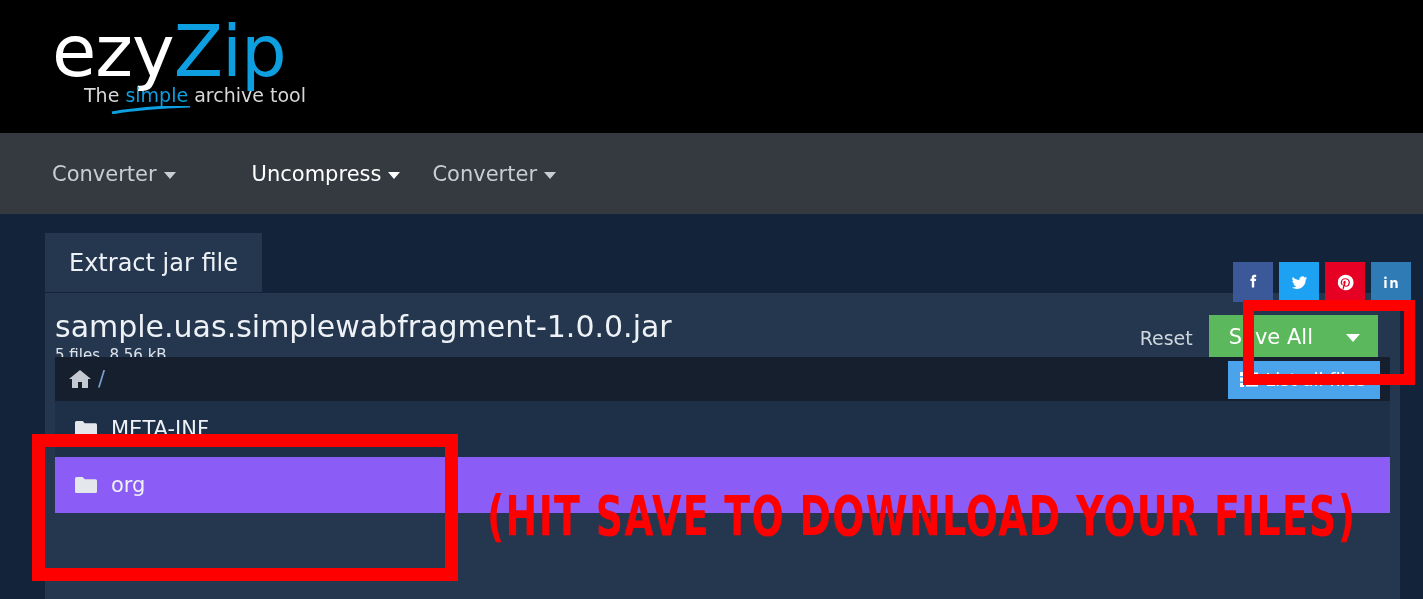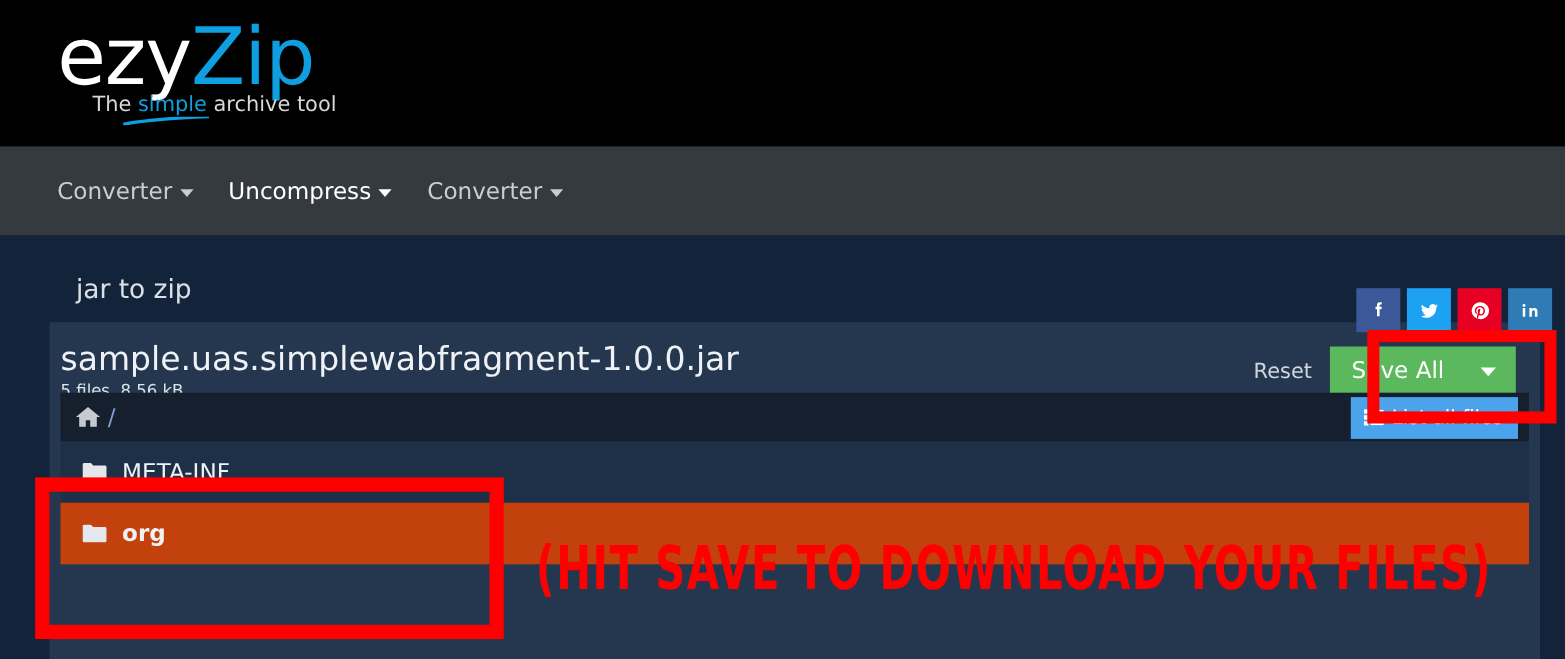--- a/index.html
+++ b/index.html
@@ -72,21 +72,21 @@
   .nav-item {
     color: #c9ccd0;
     font-size: 21px;
     margin-right: 32px;
     display: flex;
     align-items: center;
     cursor: pointer;
     font-family: "DejaVu Sans", sans-serif;
     white-space: nowrap;
   }
-  .nav-item.active { color: #ffffff; }
+  .nav-item.active { color: #ffffff; margin-left: 44px; }
   .caret {
     display: inline-block;
     width: 0; height: 0;
     border-left: 6px solid transparent;
     border-right: 6px solid transparent;
     border-top: 7px solid currentColor;
     margin-left: 7px;
     position: relative;
     top: 2px;
   }
@@ -250,21 +250,21 @@
     align-items: center;
     padding-left: 20px;
     box-sizing: border-box;
     cursor: pointer;
     font-size: 21px;
     color: #eef2f6;
     font-family: "DejaVu Sans", sans-serif;
     gap: 14px;
   }
   .file-row.odd { background: #1e3048; }
-  .file-row.even { background: #c2410c; font-weight: bold; }
+  .file-row.even { background: #8b5cf6; }
   .folder-icon svg { display: block; }
 
   
   .anno {
     position: absolute;
     border: 12px solid #ff0000;
     box-sizing: border-box;
     pointer-events: none;
     z-index: 20;
   }
@@ -357,22 +357,22 @@
     <div class="social-btn" style="background:#2f7bb5">
       <span>
         <svg width="22" height="22" viewBox="0 0 24 24" fill="#ffffff">
             <path d="M7.2 18.5H4.7V9.9h2.5v8.6zM5.95 8.8a1.45 1.45 0 1 1 0-2.9 1.45 1.45 0 0 1 0 2.9zM19.3 18.5h-2.5v-4.2c0-1-.02-2.3-1.4-2.3-1.4 0-1.62 1.1-1.62 2.23v4.27H11.3V9.9h2.4v1.18h.03c.34-.63 1.15-1.3 2.37-1.3 2.53 0 3.2 1.67 3.2 3.83v4.89z"></path>
           </svg>
       </span>
     </div>
   </div>
 
   <div class="tabs">
-    <div class="tab">
-      <span>jar to zip</span>
+    <div class="tab active">
+      <span>Extract jar file</span>
     </div>
   </div>
 
   <div class="card">
 
     <div class="card-head">
       <div class="file-title">sample.uas.simplewabfragment-1.0.0.jar</div>
       <div class="file-sub">5 files, 8.56 kB</div>
 
       <div class="head-actions">

